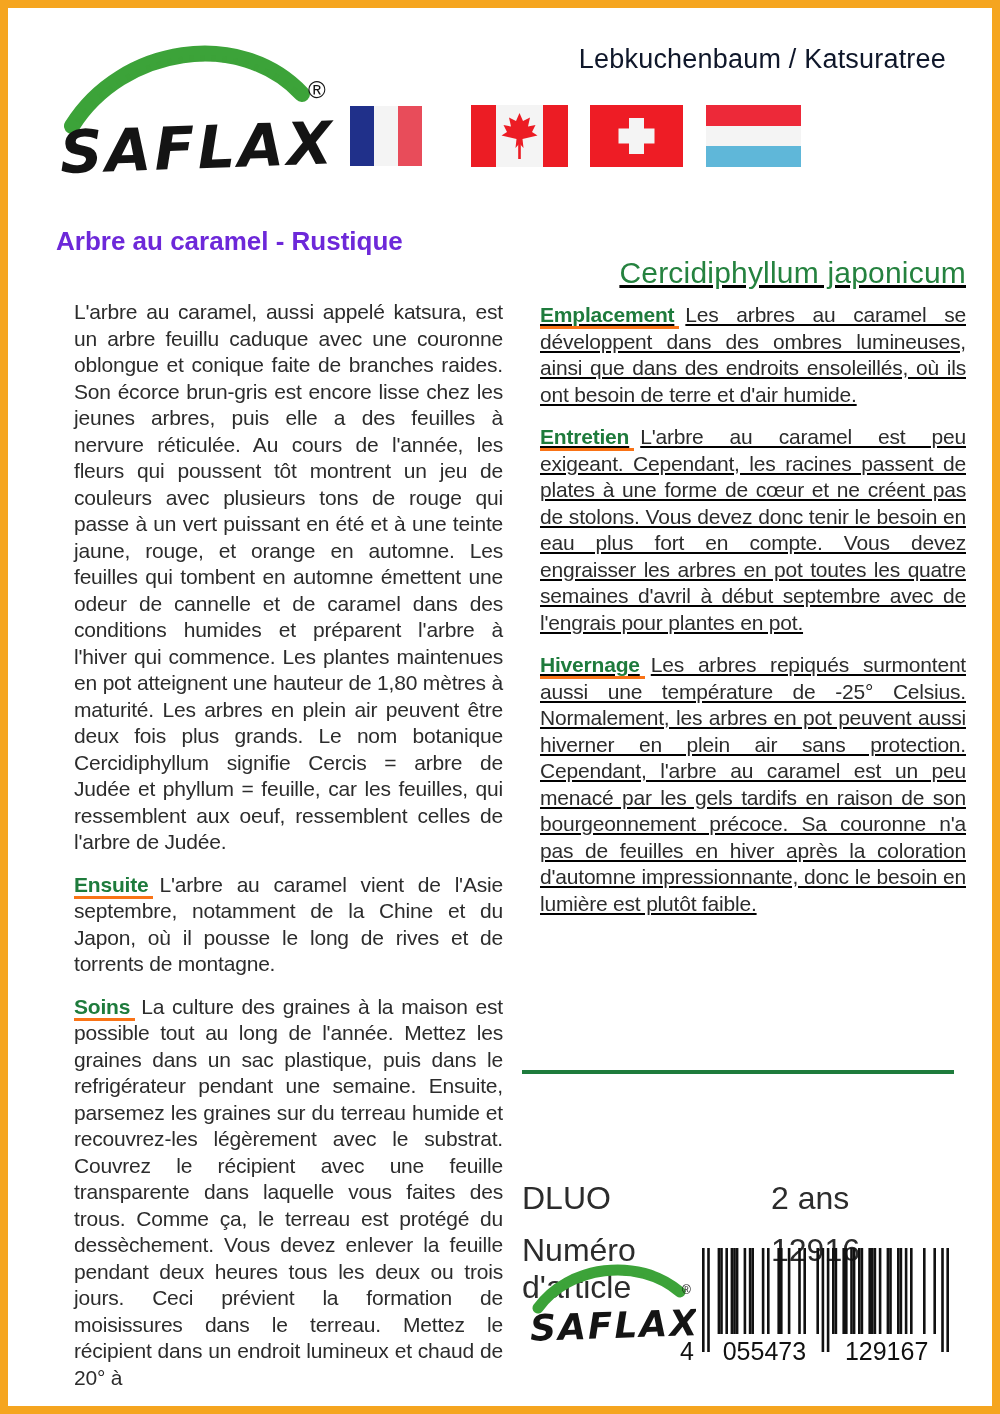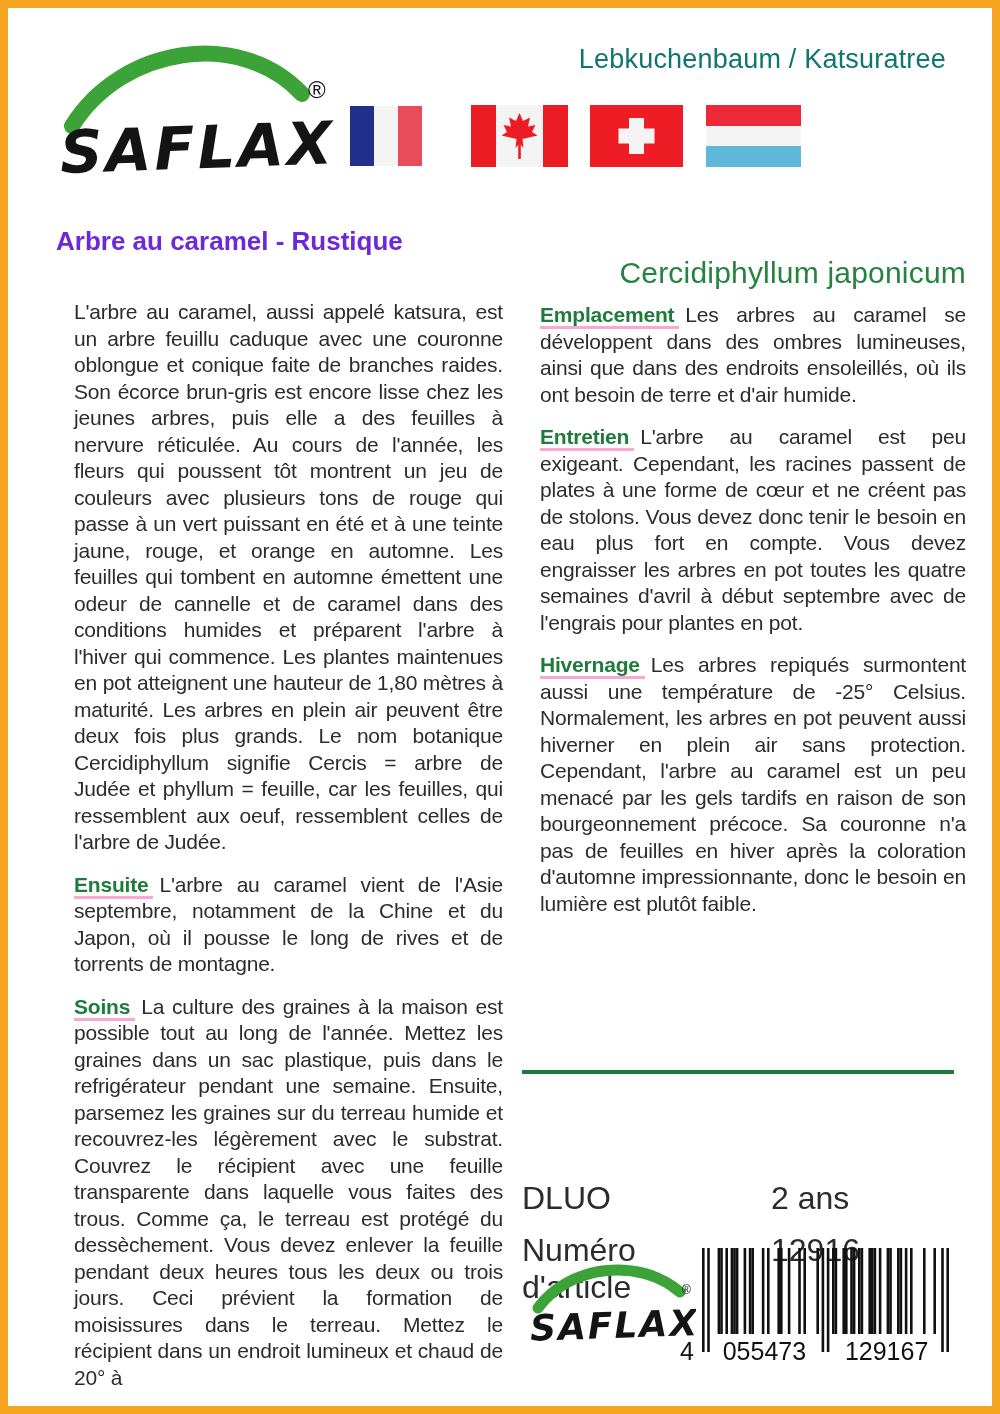--- a/index.html
+++ b/index.html
@@ -10,50 +10,50 @@
     border:8px solid #F5A51F;
     box-sizing:border-box;
     font-family:"Liberation Sans", sans-serif;
     overflow:hidden;
     margin:0 auto;
   }
   
   .logo-top{position:absolute;left:50px;top:20px;width:292px;height:148px;}
   .subtitle{
     position:absolute;right:46px;top:36px;
-    font-size:27px;color:#0f766e;letter-spacing:0.2px;
+    font-size:27px;color:#0f172a;letter-spacing:0.2px;
   }
   .flags{position:absolute;left:342px;top:97px;height:62px;display:flex;align-items:center;}
   .flag{display:block;}
   .flag-fr{margin-right:49px;}
   .flag-ca{margin-right:22px;}
   .flag-ch{margin-right:23px;}
   
   .col-left{position:absolute;left:48px;top:218px;width:447px;}
-  .col-right{position:absolute;left:514px;top:248px;width:444px;}
+  .col-right{position:absolute;left:514px;top:248px;width:444px;text-decoration:underline;}
   .page-title{
     margin:0 0 42px 0;
     font-size:26px;font-weight:bold;color:#6d28d9;letter-spacing:0;
   }
   .species{
     margin:0 0 12px 0;
     font-size:30px;font-weight:normal;color:#25823F;
     text-align:right;letter-spacing:0.2px;
   }
   p.body{
     margin:0 0 16px 18px;
     font-size:21px;line-height:26.5px;
     color:#2C2C2C;
     text-align:justify;
     letter-spacing:-0.2px;
   }
   p.body:last-child{margin-bottom:0;}
   .sec-head{
     color:#1E7B3C;font-weight:bold;
-    border-bottom:3px solid #f9a8d4;
+    border-bottom:3px solid #f97316;
     padding-right:5px;margin-right:6px;
   }
   
   .rule{position:absolute;left:514px;top:1062px;width:432px;height:4px;background:#1E7B3C;}
   .meta{position:absolute;left:514px;top:1172px;width:445px;font-size:32px;color:#2C2C2C;}
   .meta-row{display:flex;margin-bottom:15px;}
   .meta-label{display:inline-block;width:226px;}
   .meta-value{display:inline-block;margin-left:23px;}
   .logo-bottom{position:absolute;left:520px;top:1246px;width:168px;height:92px;}
   .barcode{position:absolute;left:664px;top:1240px;width:292px;height:126px;}

